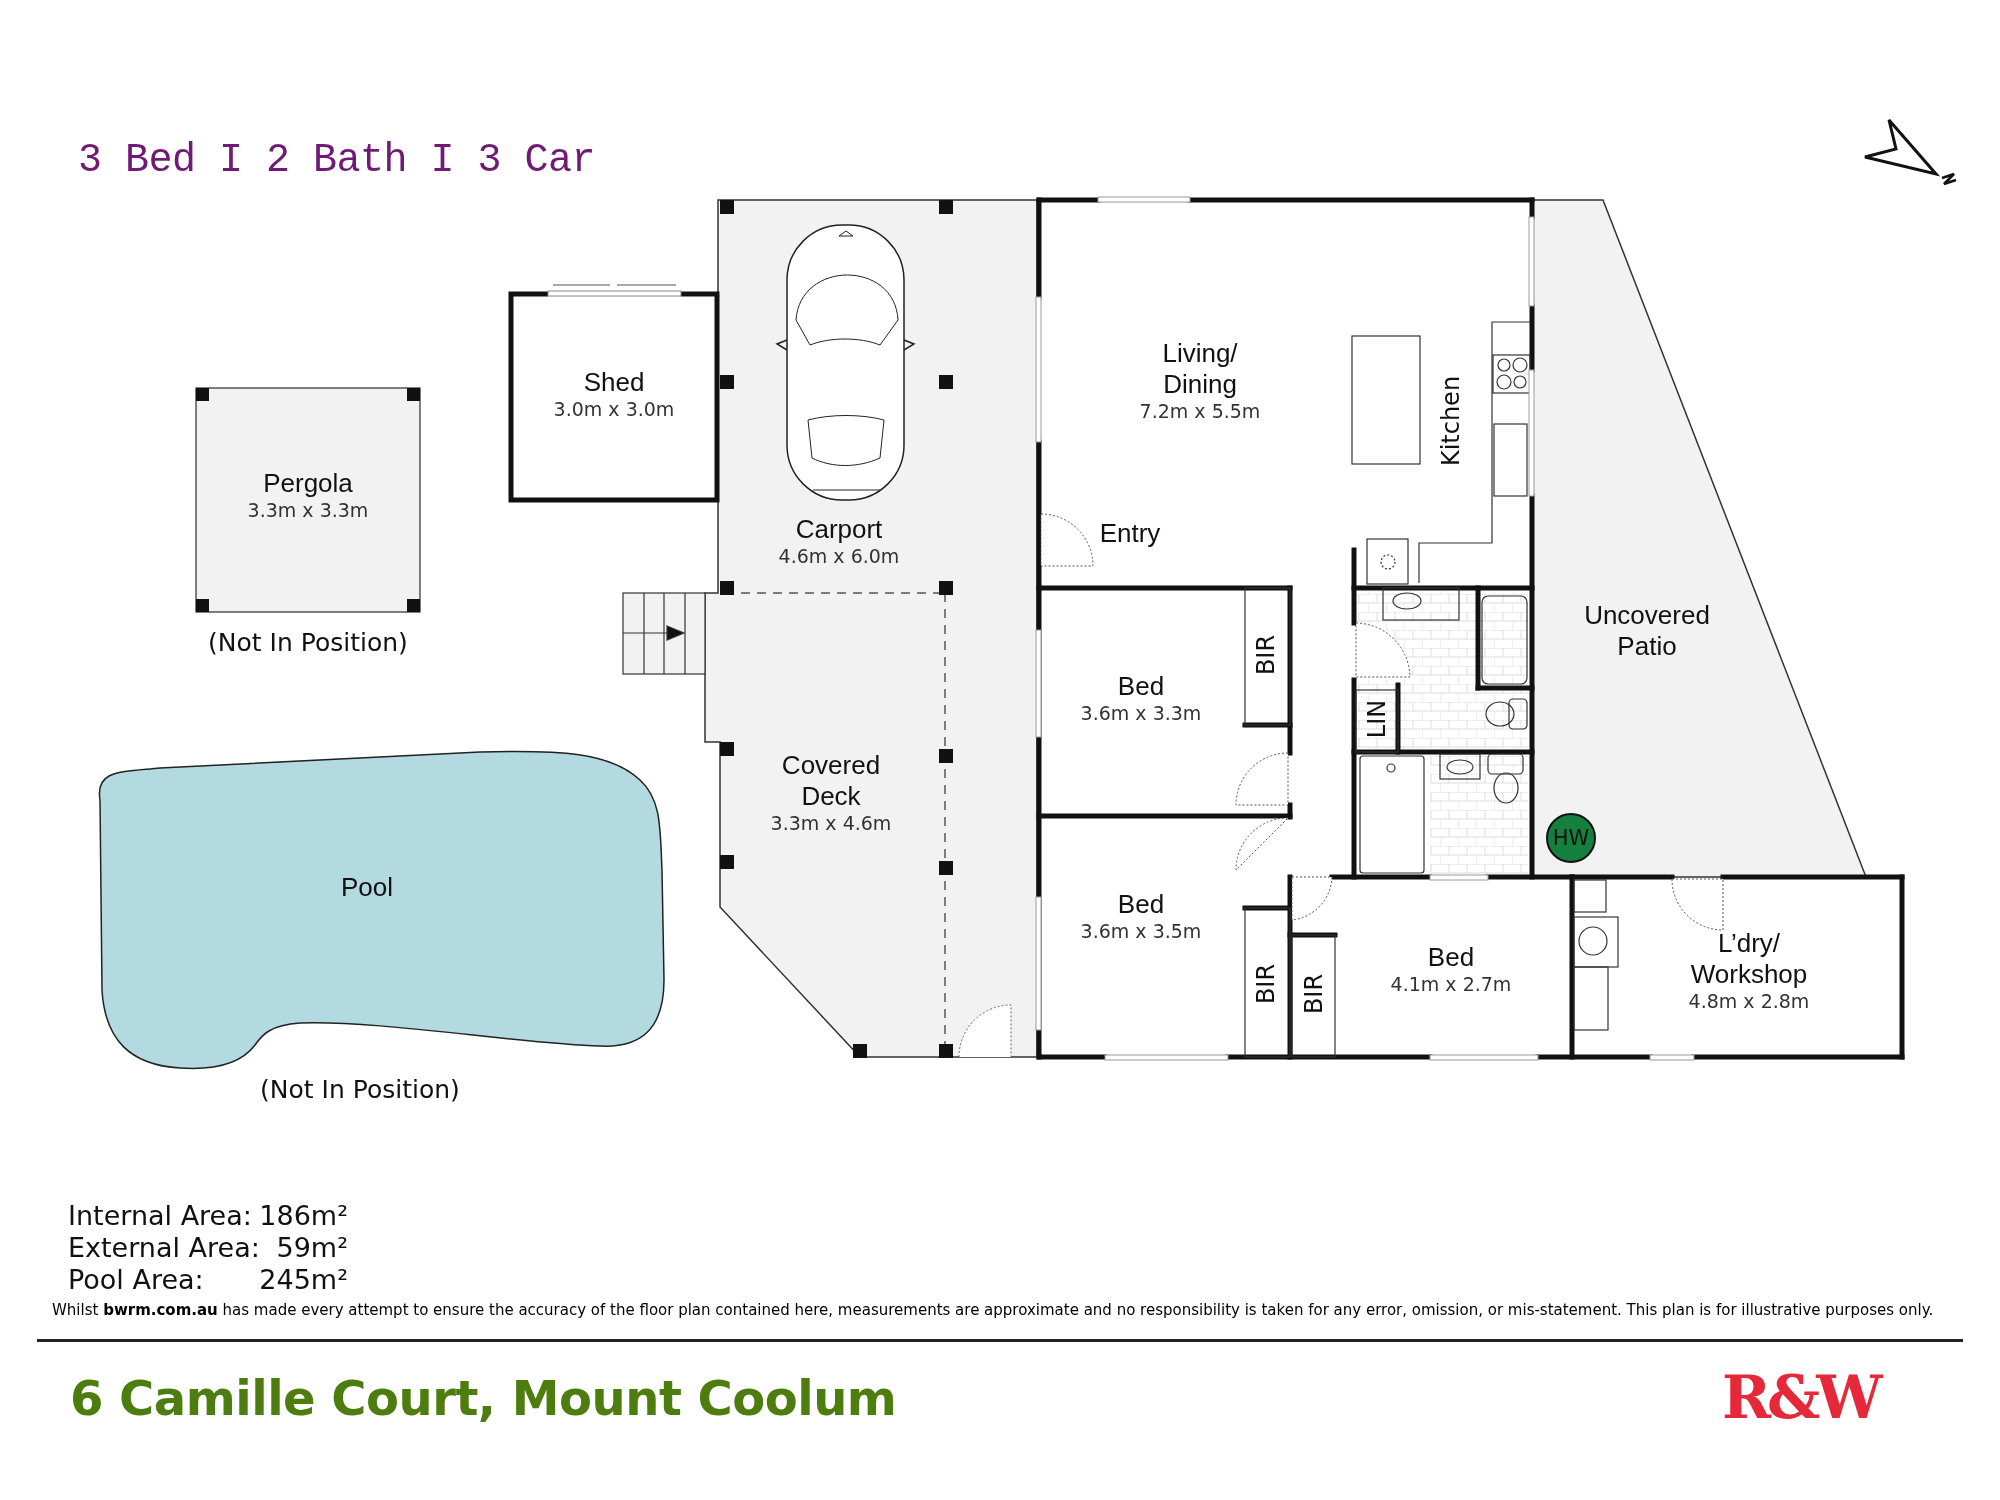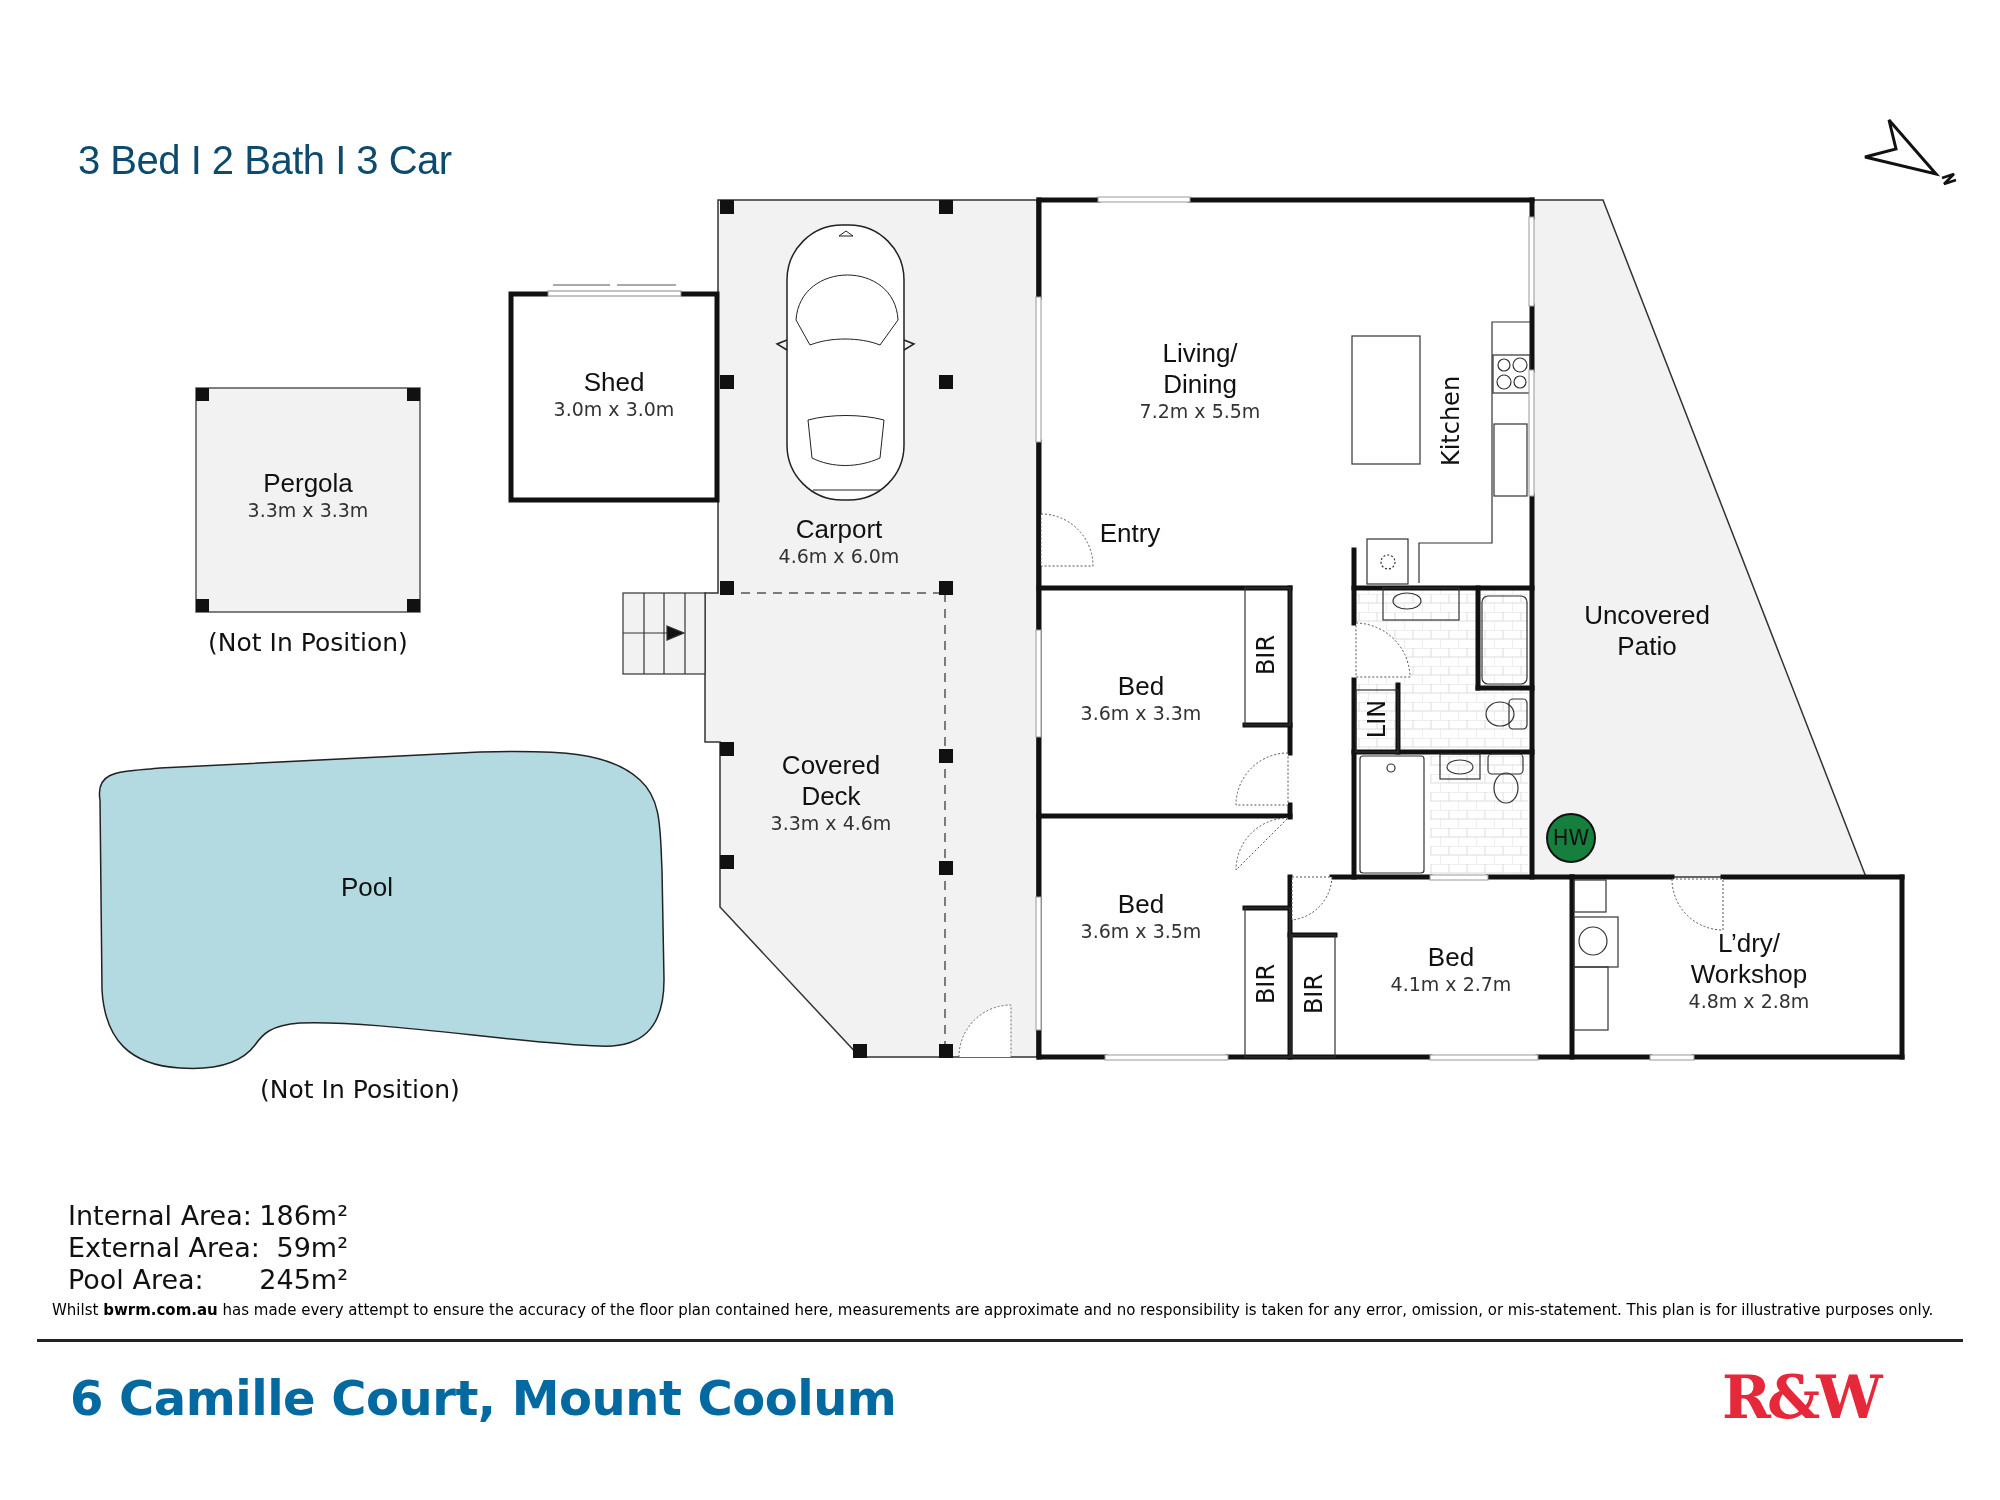--- a/index.html
+++ b/index.html
@@ -1,32 +1,32 @@
 <!DOCTYPE html>
 <html><head>
 <meta charset="utf-8">
 <style>
   html, body { margin:0; padding:0; background:#ffffff; }
   body { width:2000px; height:1500px; position:relative; overflow:hidden; font-family:"DejaVu Sans", sans-serif; color:#111; }
   .abs { position:absolute; }
-  .summary { left:78px; top:138px; font-size:40px; font-family:Liberation Sans, sans-serif; color:#0c4a6e; letter-spacing:-0.5px; }
+  .summary { left:78px; top:138px; font-size:40px; font-family:Liberation Mono, monospace; color:#701a75; letter-spacing:-0.5px; }
   svg.plan { position:absolute; left:0; top:0; width:2000px; height:1500px; }
   .room-label { position:absolute; text-align:center; transform:translateX(-50%); color:#111; }
   .room-name { font-size:26px; line-height:31px; font-family:Liberation Sans, sans-serif; }
   .room-dim { font-size:19px; line-height:22px; color:#333; font-family:"DejaVu Sans", sans-serif; }
   .vert { position:absolute; transform:translate(-50%,-50%) rotate(-90deg); font-size:24px; font-family:"DejaVu Sans", sans-serif; white-space:nowrap; }
   .note { font-size:25px; font-family:"DejaVu Sans", sans-serif; }
   .areas { left:68px; top:1200px; font-size:27px; font-family:"DejaVu Sans", sans-serif; line-height:32px; }
   .areas .row { display:flex; }
   .areas .k { width:190px; white-space:nowrap; }
   .areas .v { width:90px; text-align:right; }
   .disclaimer { left:52px; top:1301px; font-size:15px; color:#000000; white-space:nowrap; }
   .disclaimer b { font-weight:bold; }
   .rule { left:37px; top:1339px; width:1926px; height:3px; background:#222; }
-  .address { left:70px; top:1370px; font-size:48px; font-weight:bold; font-family:"DejaVu Sans", sans-serif; color:#0369a1; letter-spacing:-0.5px; }
+  .address { left:70px; top:1370px; font-size:48px; font-weight:bold; font-family:"DejaVu Sans", sans-serif; color:#4d7c0f; letter-spacing:-0.5px; }
   .logo { left:1722px; top:1362px; font-size:59px; font-weight:bold; font-family:"DejaVu Serif", serif; color:#e5283a; letter-spacing:-4px; line-height:72px; }
   .hw { position:absolute; left:1546px; top:813px; width:46px; height:46px; border:2px solid #111; border-radius:50%; font-size:21px; text-align:center; line-height:46px; background:#15803d; }
 </style>
 </head>
 <body>
 
 <div class="abs summary">3 Bed I 2 Bath I 3 Car</div>
 
 <svg class="plan" viewBox="0 0 2000 1500">
 

